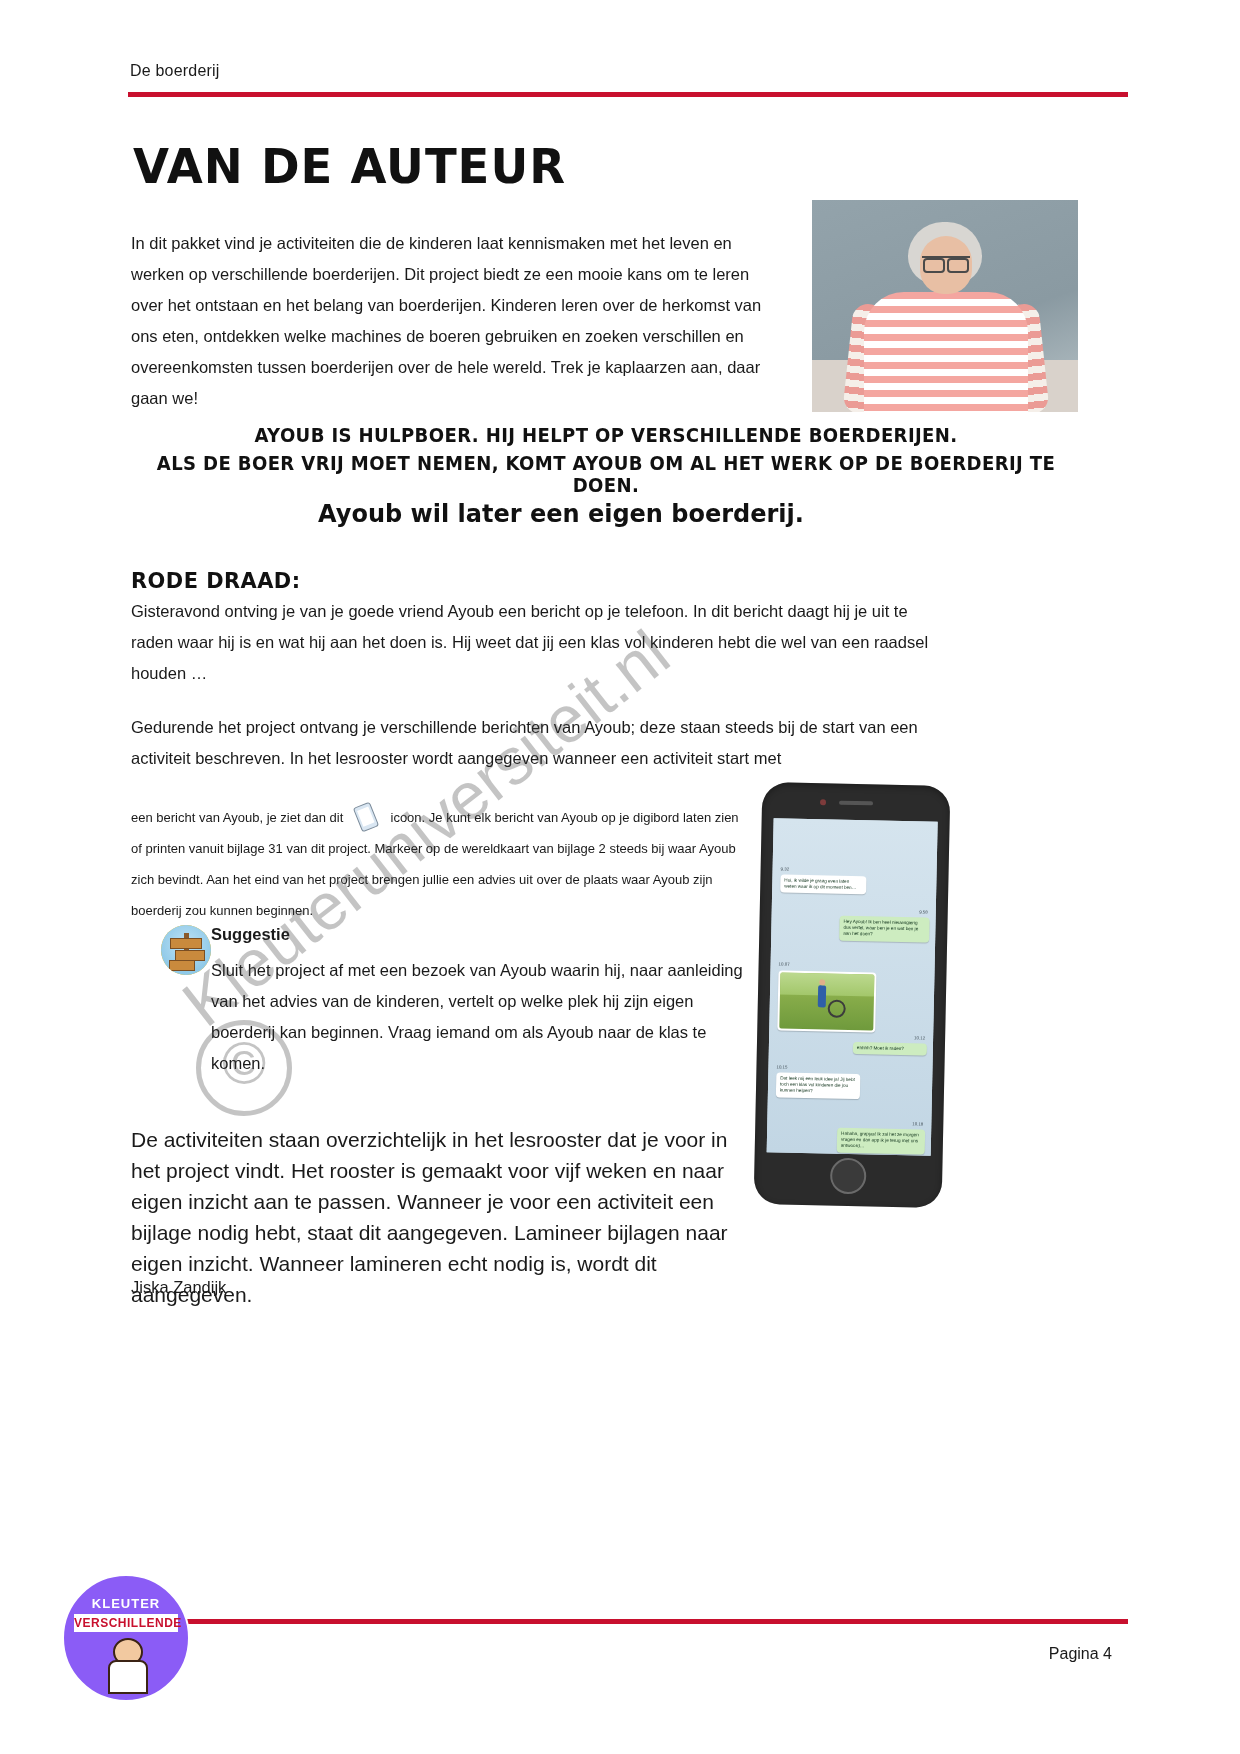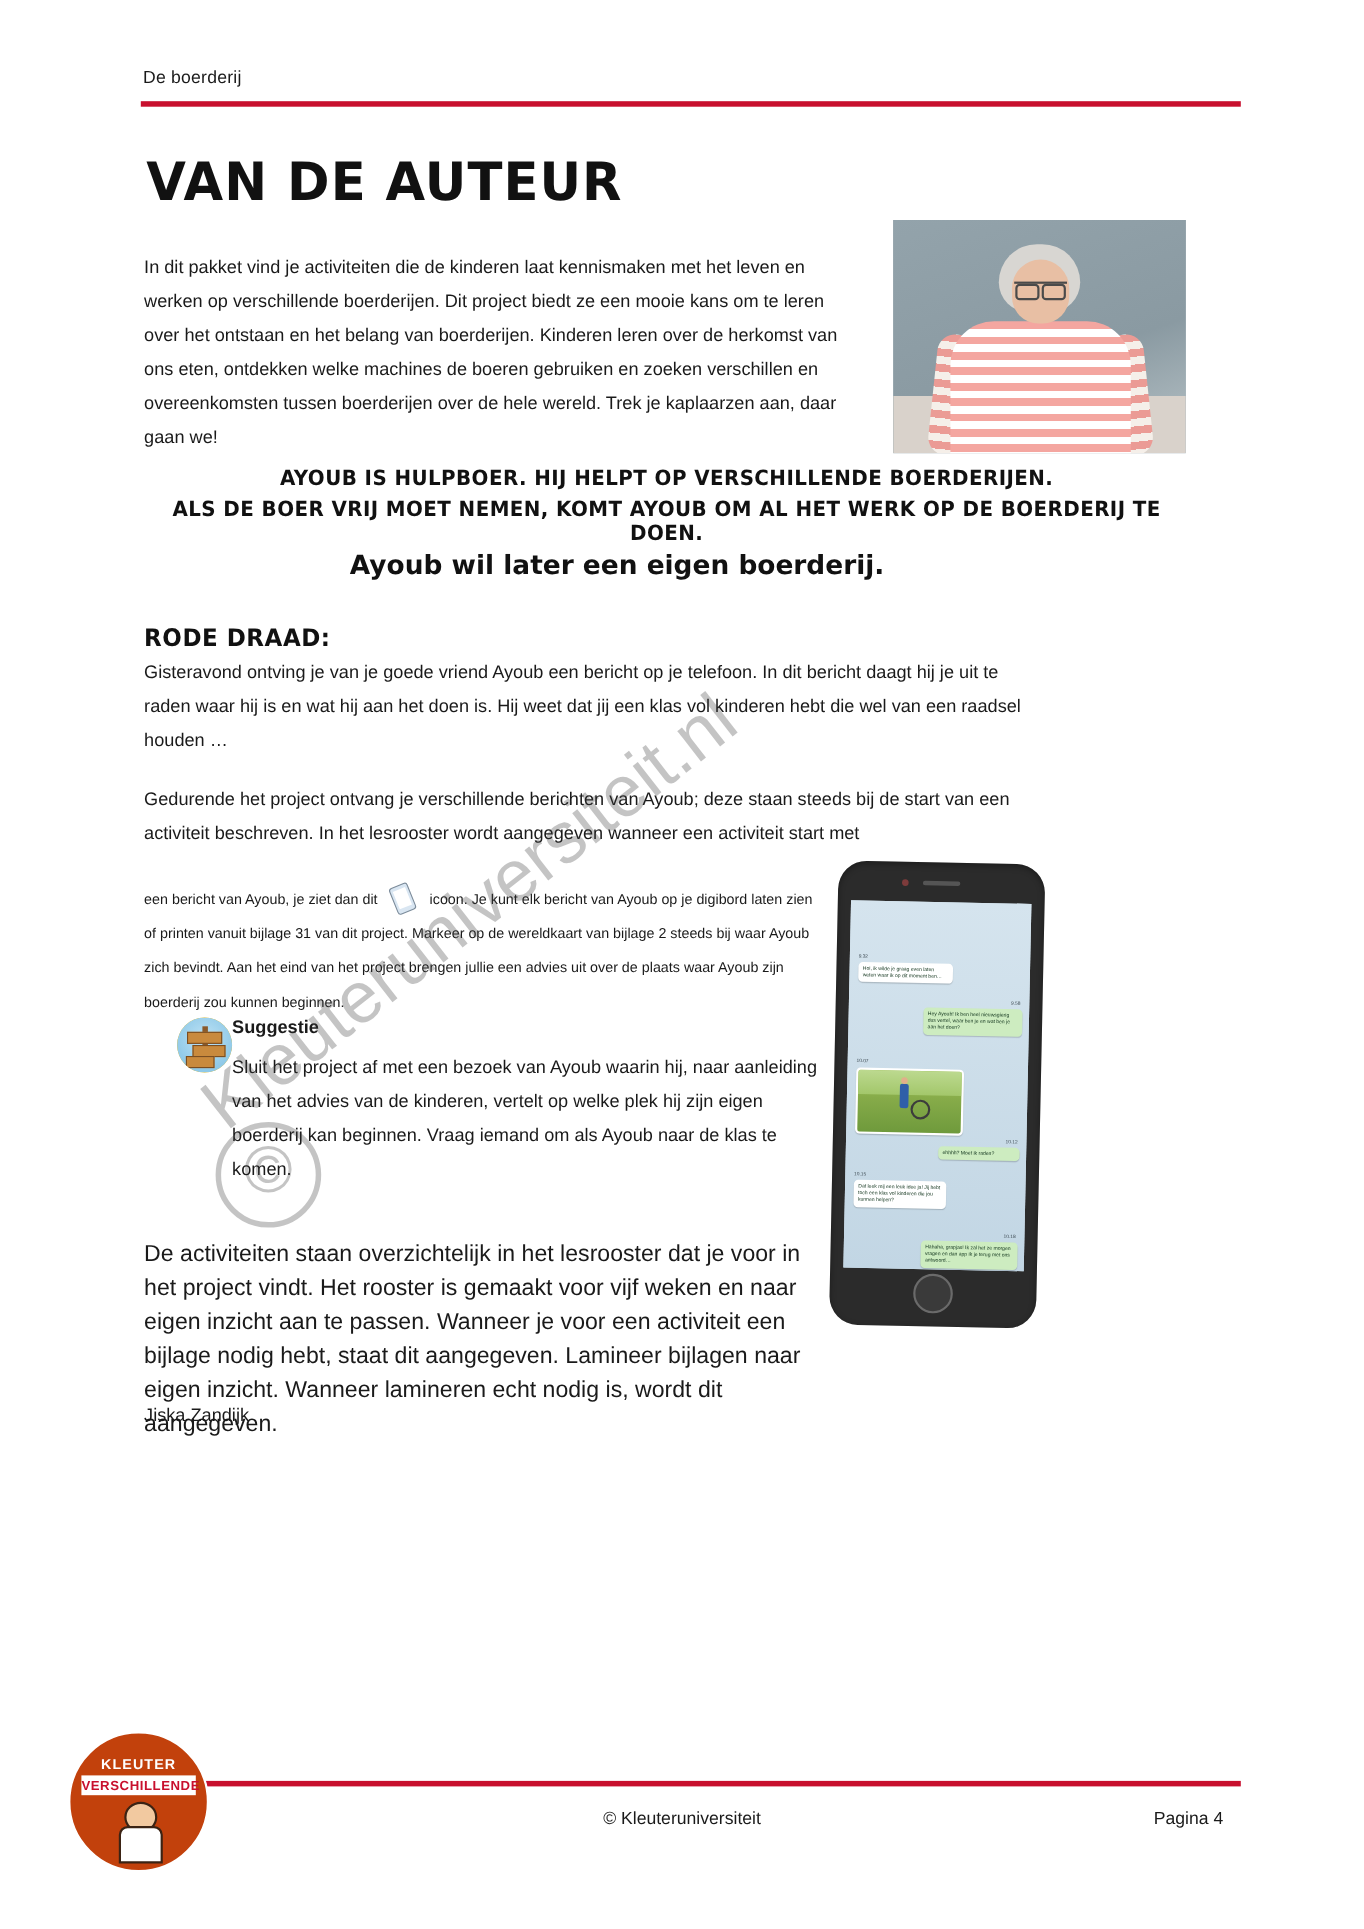--- a/index.html
+++ b/index.html
@@ -509,21 +509,21 @@
     height: 5px;
     background: #c8102e;
   }
   .footer-logo {
     position: absolute;
     left: 62px;
     top: 1574px;
     width: 124px;
     height: 124px;
     border-radius: 50%;
-    background: #c2410c;
+    background: #8b5cf6;
     overflow: hidden;
     border: 2px solid #ffffff;
   }
   .footer-logo .t1 {
     position: absolute;
     left: 0; right: 0; top: 20px;
     text-align: center;
     color: #ffffff;
     font-size: 13px;
     font-weight: bold;
@@ -664,16 +664,15 @@
 
   <div class="footer-rule"></div>
   <div class="footer-logo">
     <div class="t1">KLEUTER</div>
     <div class="t2">VERSCHILLENDE</div>
     <div class="kid2">
       <div class="h"></div>
         <div class="b"></div>
     </div>
   </div>
-  <div class="footer-center">© Kleuteruniversiteit</div>
   <div class="footer-page">Pagina 4</div>
 
 </div>
 
 </body></html>

